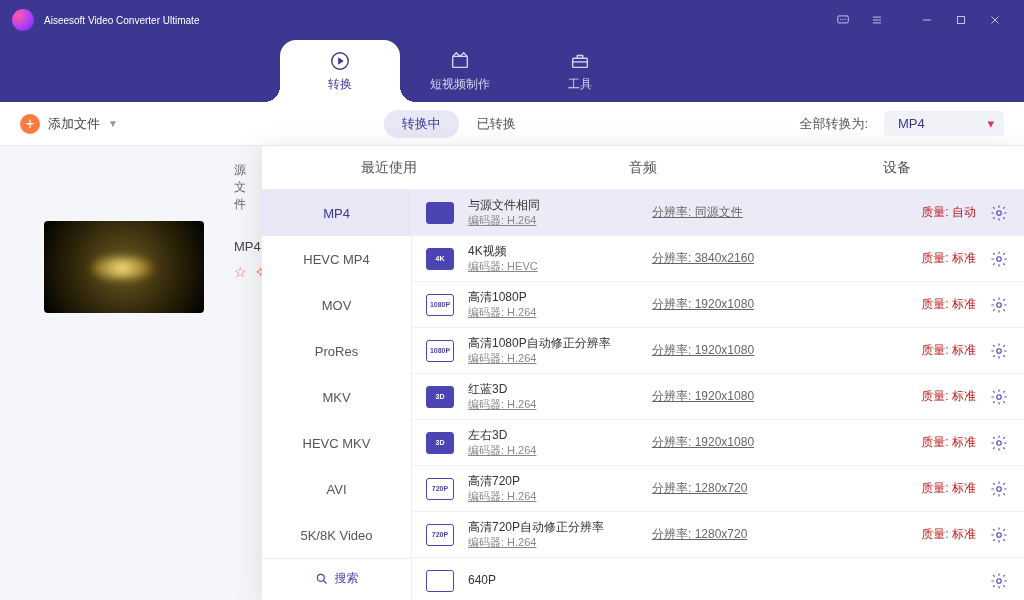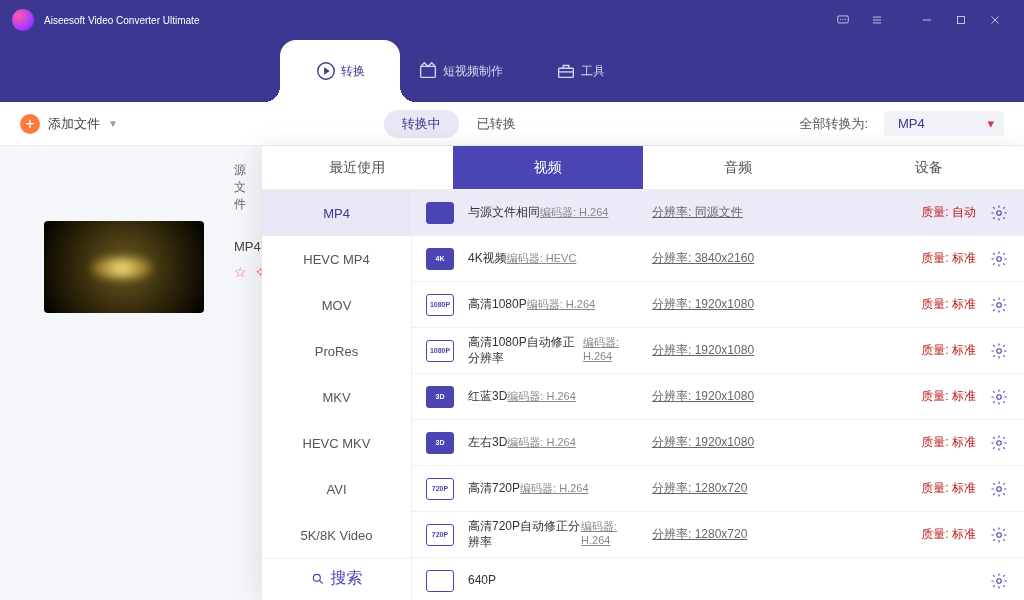--- a/index.html
+++ b/index.html
@@ -5,21 +5,21 @@
   * { box-sizing: border-box; margin: 0; padding: 0; font-family: -apple-system, "Segoe UI", "Microsoft YaHei", sans-serif; }
   html, body { width: 1024px; height: 600px; overflow: hidden; background: #fff; }
   .titlebar { height: 40px; background: #3c3891; display: flex; align-items: center; padding: 0 12px; color: #fff; }
   .logo-circle { width: 22px; height: 22px; border-radius: 50%; background: radial-gradient(circle at 30% 30%, #ff5da2, #a93aff 60%, #5b2bd6); margin-right: 10px; }
   .title { font-size: 10px; font-weight: 500; flex: 0 0 auto; }
   .titlebar-spacer { flex: 1; }
   .titlebar-ico { width: 34px; height: 40px; display: flex; align-items: center; justify-content: center; color: #d6d4f2; cursor: pointer; }
   .titlebar-ico svg { width: 14px; height: 14px; stroke: currentColor; fill: none; stroke-width: 1.5; }
 
   .navbar { height: 62px; background: #3c3891; display: flex; align-items: flex-end; padding-left: 280px; }
-  .nav-tab { display: flex; flex-direction: row; align-items: center; color: #d6d4f2; font-size: 12px; width: 120px; height: 62px; justify-content: center; gap: 4px; cursor: pointer; position: relative; }
+  .nav-tab { display: flex; flex-direction: column; align-items: center; color: #d6d4f2; font-size: 12px; width: 120px; height: 62px; justify-content: center; gap: 4px; cursor: pointer; position: relative; }
   .nav-tab.active { background: #fff; color: #3c3891; border-radius: 16px 16px 0 0; }
   .nav-tab.active::before,
   .nav-tab.active::after { content: ""; position: absolute; bottom: 0; width: 16px; height: 16px; background: radial-gradient(circle at var(--cx) 0, transparent 16px, #fff 16px); }
   .nav-tab.active::before { left: -16px; --cx: 0; }
   .nav-tab.active::after  { right: -16px; --cx: 100%; }
   .nav-tab svg { width: 22px; height: 22px; stroke: currentColor; fill: none; stroke-width: 1.5; }
 
   .subbar { height: 44px; background: #fff; border-bottom: 1px solid #eee; display: flex; align-items: center; padding: 0 20px; gap: 8px; font-size: 13px; }
   .add-btn { display: flex; align-items: center; gap: 8px; color: #444; cursor: pointer; }
   .plus-circle { width: 20px; height: 20px; border-radius: 50%; background: #ff7a3d; color: #fff; display: flex; align-items: center; justify-content: center; font-size: 16px; line-height: 1; }
@@ -40,29 +40,29 @@
   .star-row { display: flex; gap: 8px; margin-left: 190px; margin-top: 10px; color: #ff6b4a; font-size: 14px; }
 
   .panel { flex: 1; background: #fff; box-shadow: -6px 0 24px rgba(0,0,0,0.08); display: flex; flex-direction: column; }
   .panel-tabs { height: 44px; display: flex; border-bottom: 1px solid #eee; }
   .panel-tab { flex: 1; display: flex; align-items: center; justify-content: center; font-size: 14px; color: #555; cursor: pointer; }
   .panel-tab.active { background: #4b45b4; color: #fff; }
   .panel-body { flex: 1; display: flex; overflow: hidden; }
   .fmt-sidebar { width: 150px; border-right: 1px solid #eee; overflow-y: auto; }
   .fmt-item { height: 46px; display: flex; align-items: center; justify-content: center; font-size: 13px; color: #555; cursor: pointer; }
   .fmt-item.active { background: #e8e7f5; color: #3c3891; font-weight: 500; }
-  .fmt-search { height: 40px; display: flex; align-items: center; justify-content: center; gap: 6px; color: #4b45b4; font-size: 16px; border-top: 1px solid #eee; cursor: pointer; }
+  .fmt-search { height: 40px; display: flex; align-items: center; justify-content: center; gap: 6px; color: #4b45b4; font-size: 12px; border-top: 1px solid #eee; cursor: pointer; }
   .fmt-search svg { width: 14px; height: 14px; stroke: currentColor; fill: none; stroke-width: 2; }
 
   .preset-list { flex: 1; overflow-y: auto; }
   .preset-row { display: flex; align-items: center; height: 46px; border-bottom: 1px solid #f1f1f4; padding: 0 14px; gap: 14px; font-size: 12px; color: #555; cursor: pointer; }
   .preset-row.selected { background: #eceaf7; }
   .preset-icon { width: 28px; height: 22px; border: 1.5px solid #4b45b4; border-radius: 3px; display: flex; align-items: center; justify-content: center; color: #4b45b4; font-size: 7px; font-weight: 700; flex: 0 0 28px; }
   .preset-icon.fill { background: #4b45b4; color: #fff; }
-  .preset-text { flex: 0 0 170px; display: flex; flex-direction: row; line-height: 1.3; }
+  .preset-text { flex: 0 0 170px; display: flex; flex-direction: column; line-height: 1.3; }
   .preset-title { color: #333; font-size: 12px; }
   .preset-sub { color: #888; font-size: 11px; text-decoration: underline; }
   .preset-res { flex: 0 0 210px; color: #666; text-decoration: underline; }
   .preset-qual { flex: 0 0 100px; color: #b91c1c; text-align: right; }
   .gear { width: 18px; height: 18px; flex: 0 0 18px; cursor: pointer; }
   .gear svg { width: 18px; height: 18px; stroke: #4b45b4; fill: none; stroke-width: 1.5; }
 
   ::-webkit-scrollbar { width: 8px; }
   ::-webkit-scrollbar-thumb { background: #d6d4e8; border-radius: 4px; }
 </style>
@@ -155,21 +155,20 @@
     <div class="file-format">MP4</div>
     <div class="star-row">
       <span>☆</span>
       <span>✧</span>
     </div>
   </div>
 
   <div class="panel">
     <div class="panel-tabs">
       <div class="panel-tab">最近使用</div>
-      <div class="panel-tab active">视频</div>
       <div class="panel-tab">音频</div>
       <div class="panel-tab">设备</div>
     </div>
     <div class="panel-body">
       <div class="fmt-sidebar" id="fmt-sidebar">
           <div class="fmt-item active">MP4</div>
           <div class="fmt-item">HEVC MP4</div>
           <div class="fmt-item">MOV</div>
           <div class="fmt-item">ProRes</div>
           <div class="fmt-item">MKV</div>

